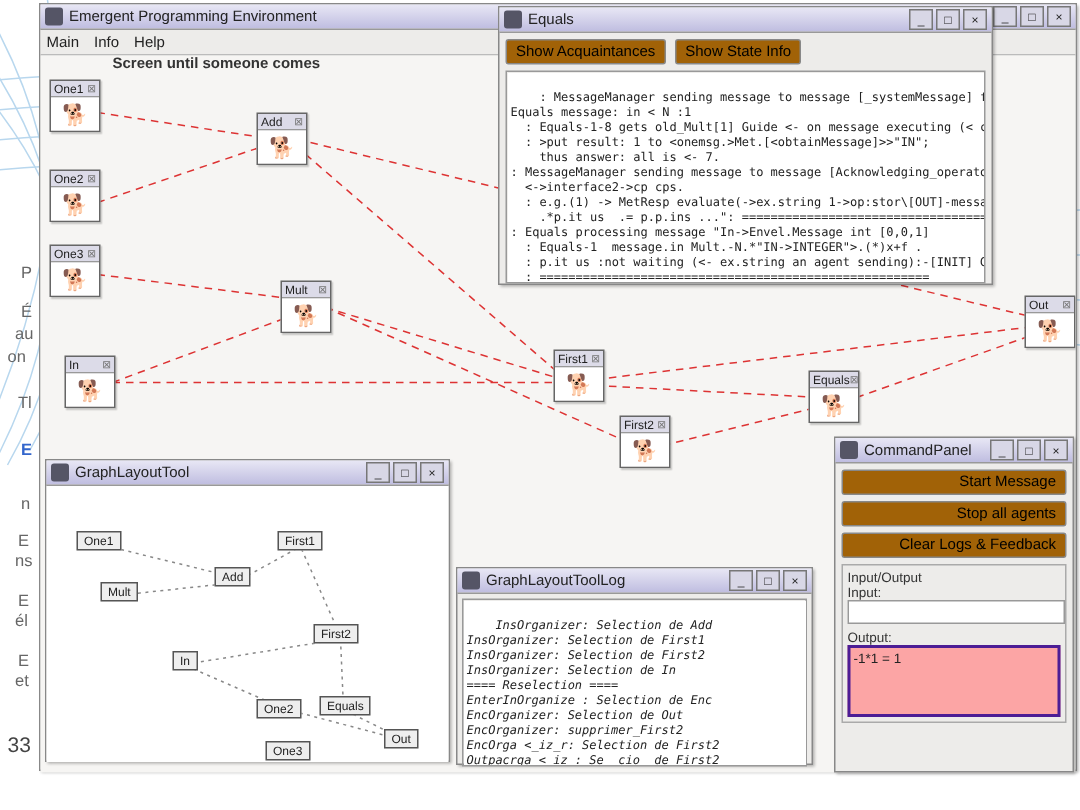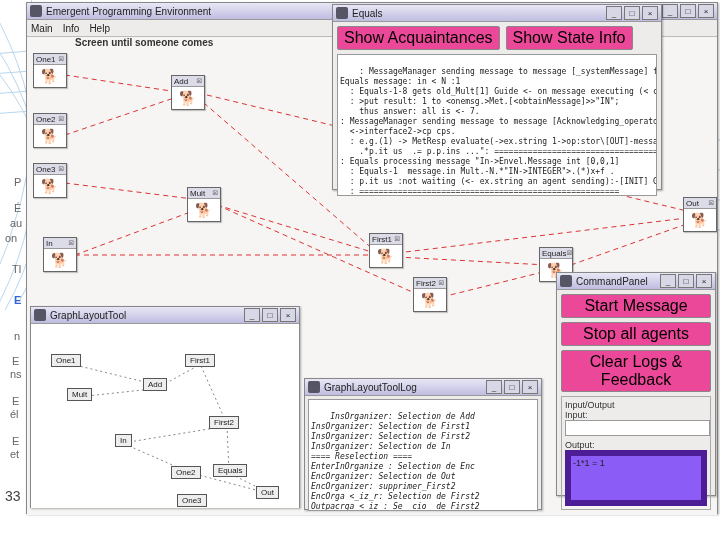--- a/index.html
+++ b/index.html
@@ -14,25 +14,25 @@
 .win-btn{width:14px;height:12px;background:#d8d7e6;border:1px solid #777;margin-left:2px;display:flex;align-items:center;justify-content:center;font-size:8px;cursor:pointer;}
 .menubar{height:16px;background:#edecea;border-bottom:1px solid #bbb;display:flex;align-items:center;padding:0 4px;}
 .menubar span{margin-right:10px;cursor:pointer;}
 .canvas{position:relative;background:#f6f5f3;overflow:hidden;}
 .canvas svg.connections{position:absolute;top:0;left:0;pointer-events:none;}
 .node{position:absolute;width:32px;background:#edecea;border:1px solid #666;box-shadow:1px 1px 1px rgba(0,0,0,0.2);cursor:move;}
 .node .nhdr{height:10px;background:#dcdbe8;border-bottom:1px solid #999;display:flex;align-items:center;padding:0 2px;font-size:8px;}
 .node .nhdr .x{margin-left:auto;font-size:7px;color:#777;}
 .node .nbody{height:22px;display:flex;align-items:center;justify-content:center;background:#fff;}
 .node .nbody .glyph{font-size:14px;color:#b07030;}
-.btn{background:#ec4899;border:1px solid #888;border-radius:2px;padding:2px 6px;cursor:pointer;font-size:16px;}
+.btn{background:#a16207;border:1px solid #888;border-radius:2px;padding:2px 6px;cursor:pointer;font-size:10px;text-align:right;}
 .panel-row{display:flex;gap:6px;padding:4px;}
 .logbox{background:#fff;border:1px solid #999;font-family:monospace;font-size:8px;line-height:1.25;padding:2px;overflow:auto;white-space:pre;}
 .field-label{font-size:9px;color:#333;}
-.outbox{background:#8b5cf6;border:6px solid #4c1d95;font-size:9px;padding:2px;white-space:pre;}
+.outbox{background:#fca5a5;border:2px solid #4c1d95;font-size:9px;padding:2px;white-space:pre;}
 </style>
 </head>
 <body>
 
 <div class="bg-pattern">
 <svg viewBox="0 0 720 540">
   <g stroke="#b8d7ee" stroke-width="1" fill="none">
     <path d="M -50 60 Q 120 30 300 90 T 720 140"></path>
     <path d="M -50 80 Q 120 50 300 110 T 720 170"></path>
     <path d="M -50 100 Q 120 70 300 130 T 720 200"></path>
@@ -284,21 +284,21 @@
 Encore Iterate: Reselect -&gt; 4 # #
 InsesOrganizer Selection de One2
 &lt;seed --&gt; es id : 0
 &lt;seed --&gt; new es id : 3
 &lt;seed --&gt; me es id : 2
 InsOrganizer: Selection de Add
 InsOrganizer : Selection de Equals</span>
   </div>
 </div>
 
-<div class="win" style="left:556px;top:272px;width:158px;height:222px;z-index:8;">
+<div class="win" style="left:556px;top:291px;width:158px;height:222px;z-index:8;">
   <div class="titlebar">
     <span class="ticon"></span>
     <span>CommandPanel</span>
     <span class="spacer"></span>
     <span class="win-btn">_</span>
     <span class="win-btn">□</span>
     <span class="win-btn">×</span>
   </div>
   <div style="padding:4px;display:flex;flex-direction:column;gap:4px">
     <button class="btn" style="width:100%">Start Message</button>

